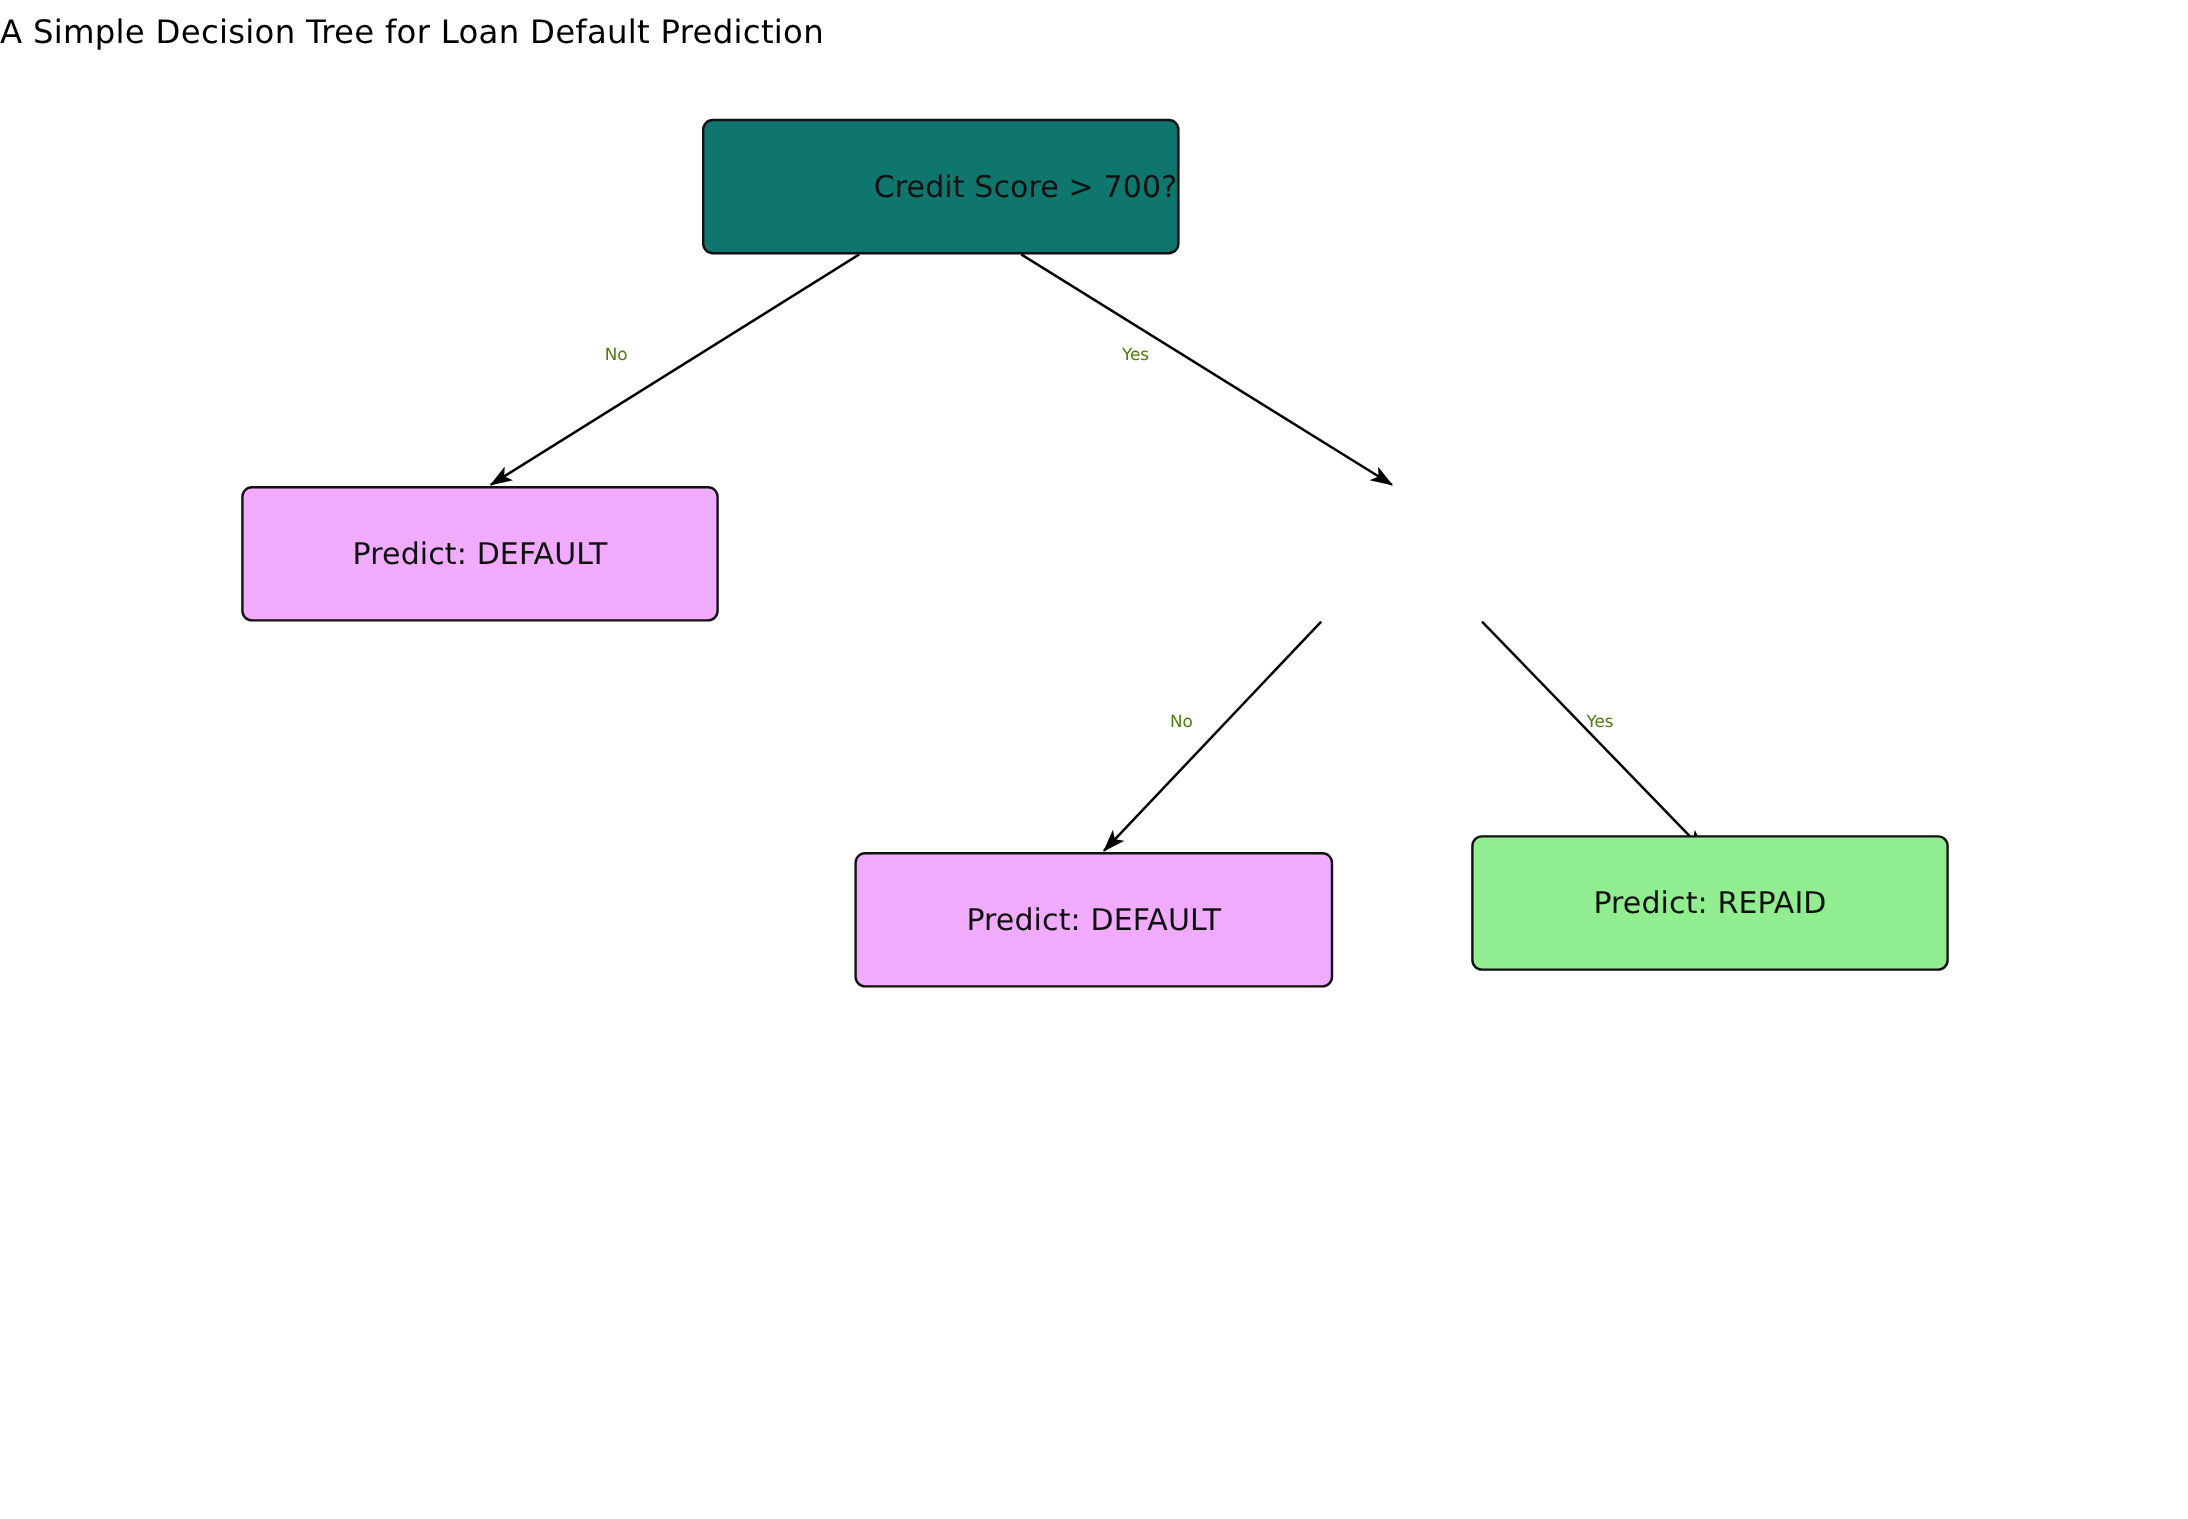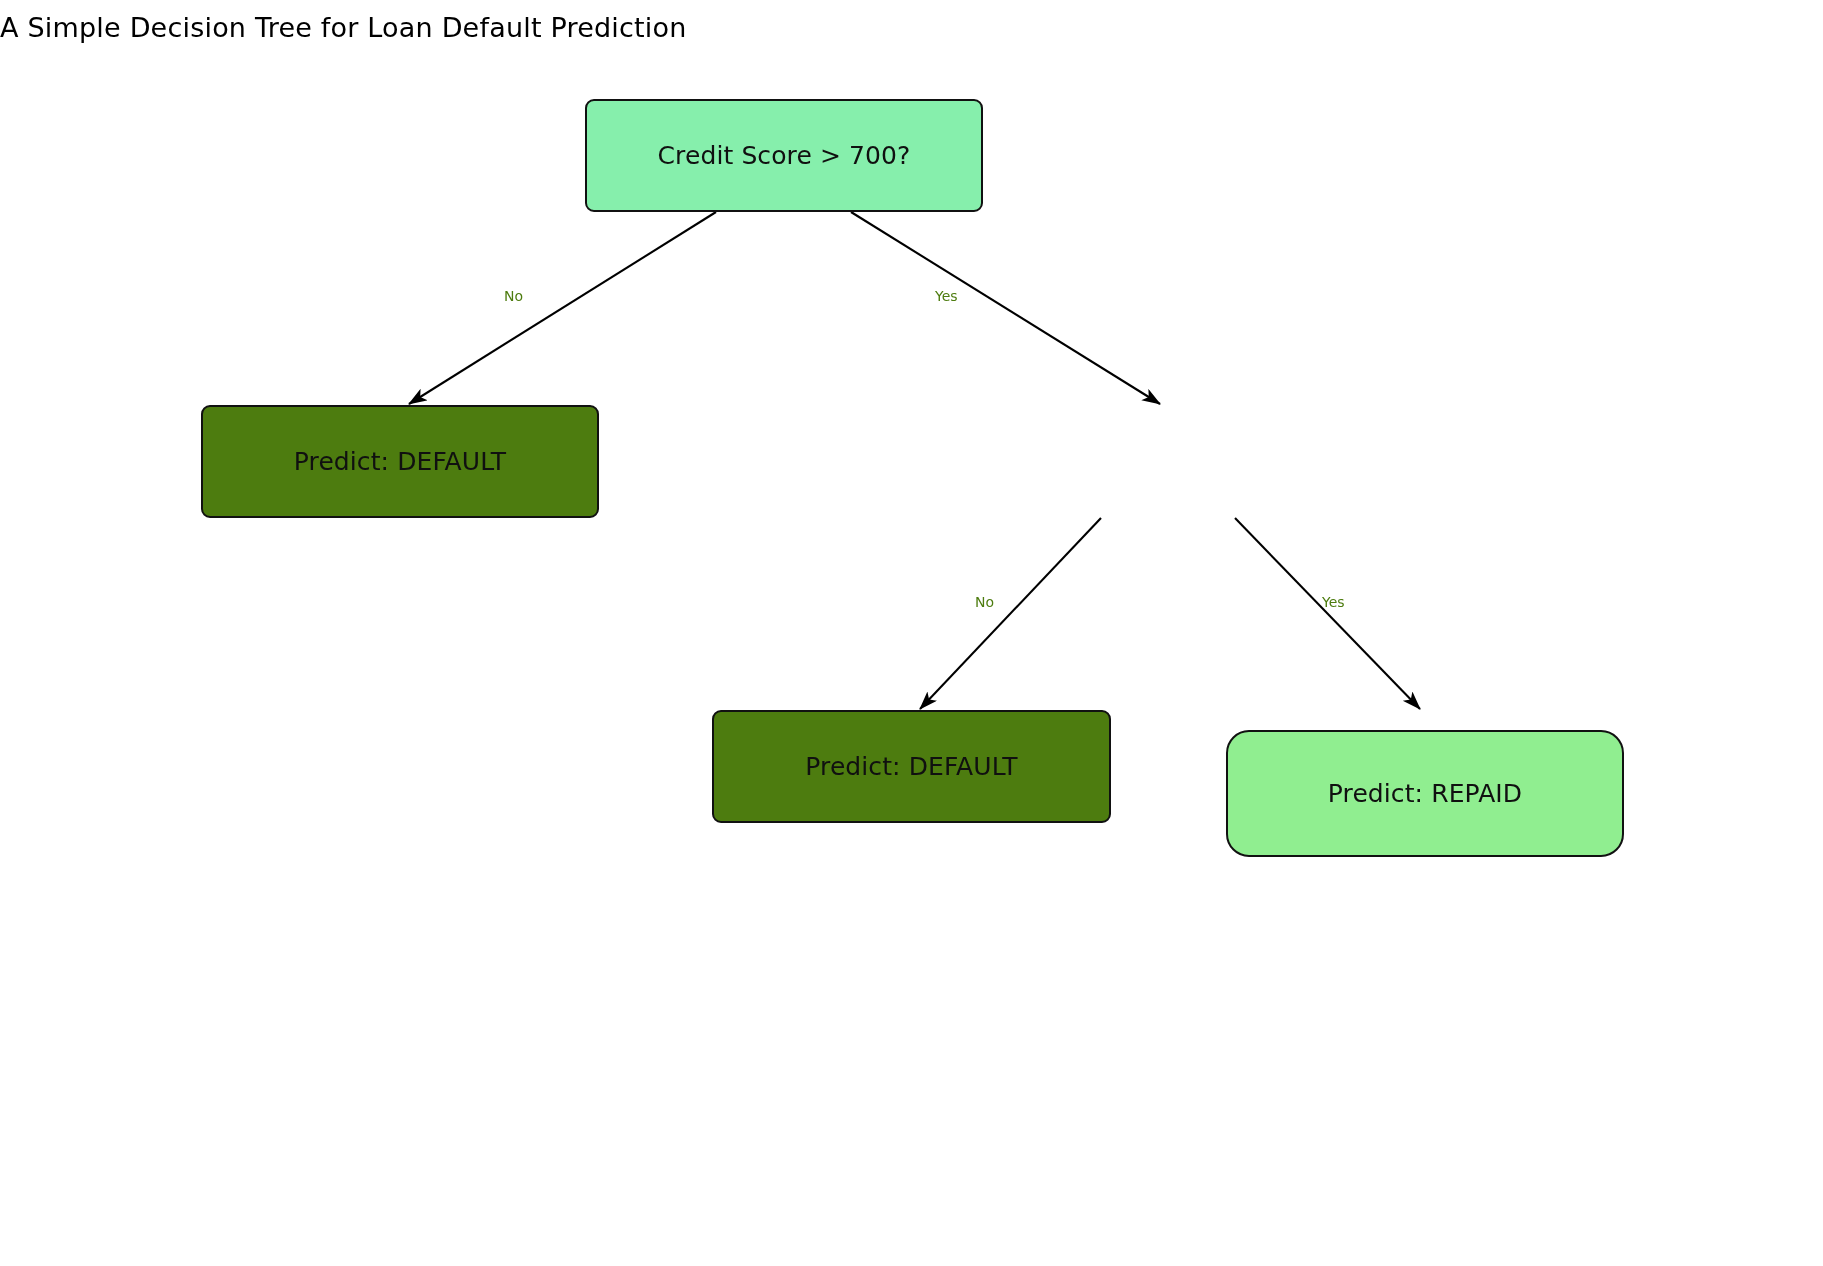--- a/index.html
+++ b/index.html
@@ -38,22 +38,22 @@
     justify-content: center;
     text-align: center;
   }
   .node-label {
     font-size: 25px;
     color: #101010;
     line-height: 1.2;
     letter-spacing: 0.1px;
     white-space: nowrap;
   }
-  .decision { background: #86efac; }
-  .leaf-default { background: #4d7c0f; }
+  .decision { background: #0f766e; justify-content: flex-end; }
+  .leaf-default { background: #f0abfc; }
   .leaf-repaid { background: #90ee90; }
 
   #page-title {
     position: absolute;
     left: 0;
     top: 12px;
     width: 1566px;
     text-align: left;
     font-size: 27px;
     color: #000000;
@@ -96,21 +96,21 @@
 
   <div class="node leaf-default" style="left:201px; top:405px; width:398px; height:113px;">
     <span class="node-label">Predict: DEFAULT</span>
   </div>
 
 
   <div class="node leaf-default" style="left:712px; top:710px; width:399px; height:113px;">
     <span class="node-label">Predict: DEFAULT</span>
   </div>
 
-  <div class="node leaf-repaid" style="left:1226px; top:730px; width:398px; height:127px;border-radius:23px;">
+  <div class="node leaf-repaid" style="left:1226px; top:696px; width:398px; height:113px;">
     <span class="node-label">Predict: REPAID</span>
   </div>
 
   <span class="edge-label" style="left:504px; top:288px;">No</span>
   <span class="edge-label" style="left:935px; top:288px;">Yes</span>
   <span class="edge-label" style="left:975px; top:594px;">No</span>
   <span class="edge-label" style="left:1322px; top:594px;">Yes</span>
 
 </div>
 

